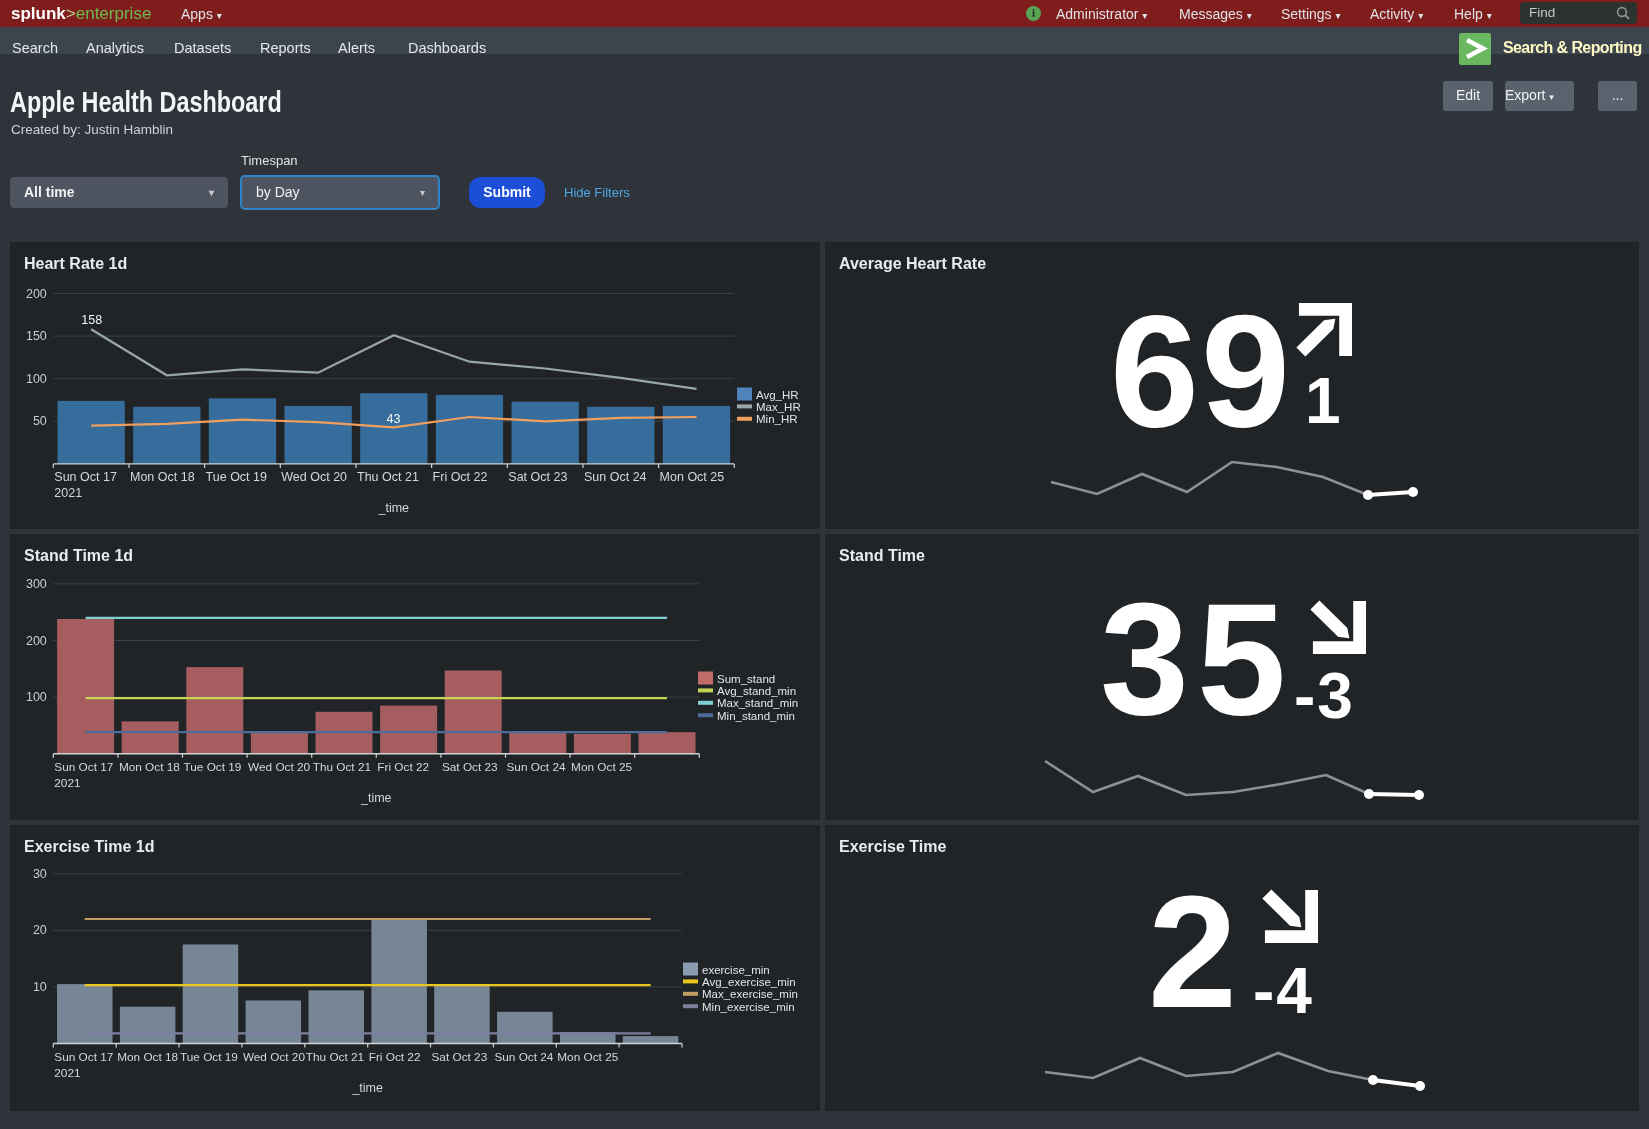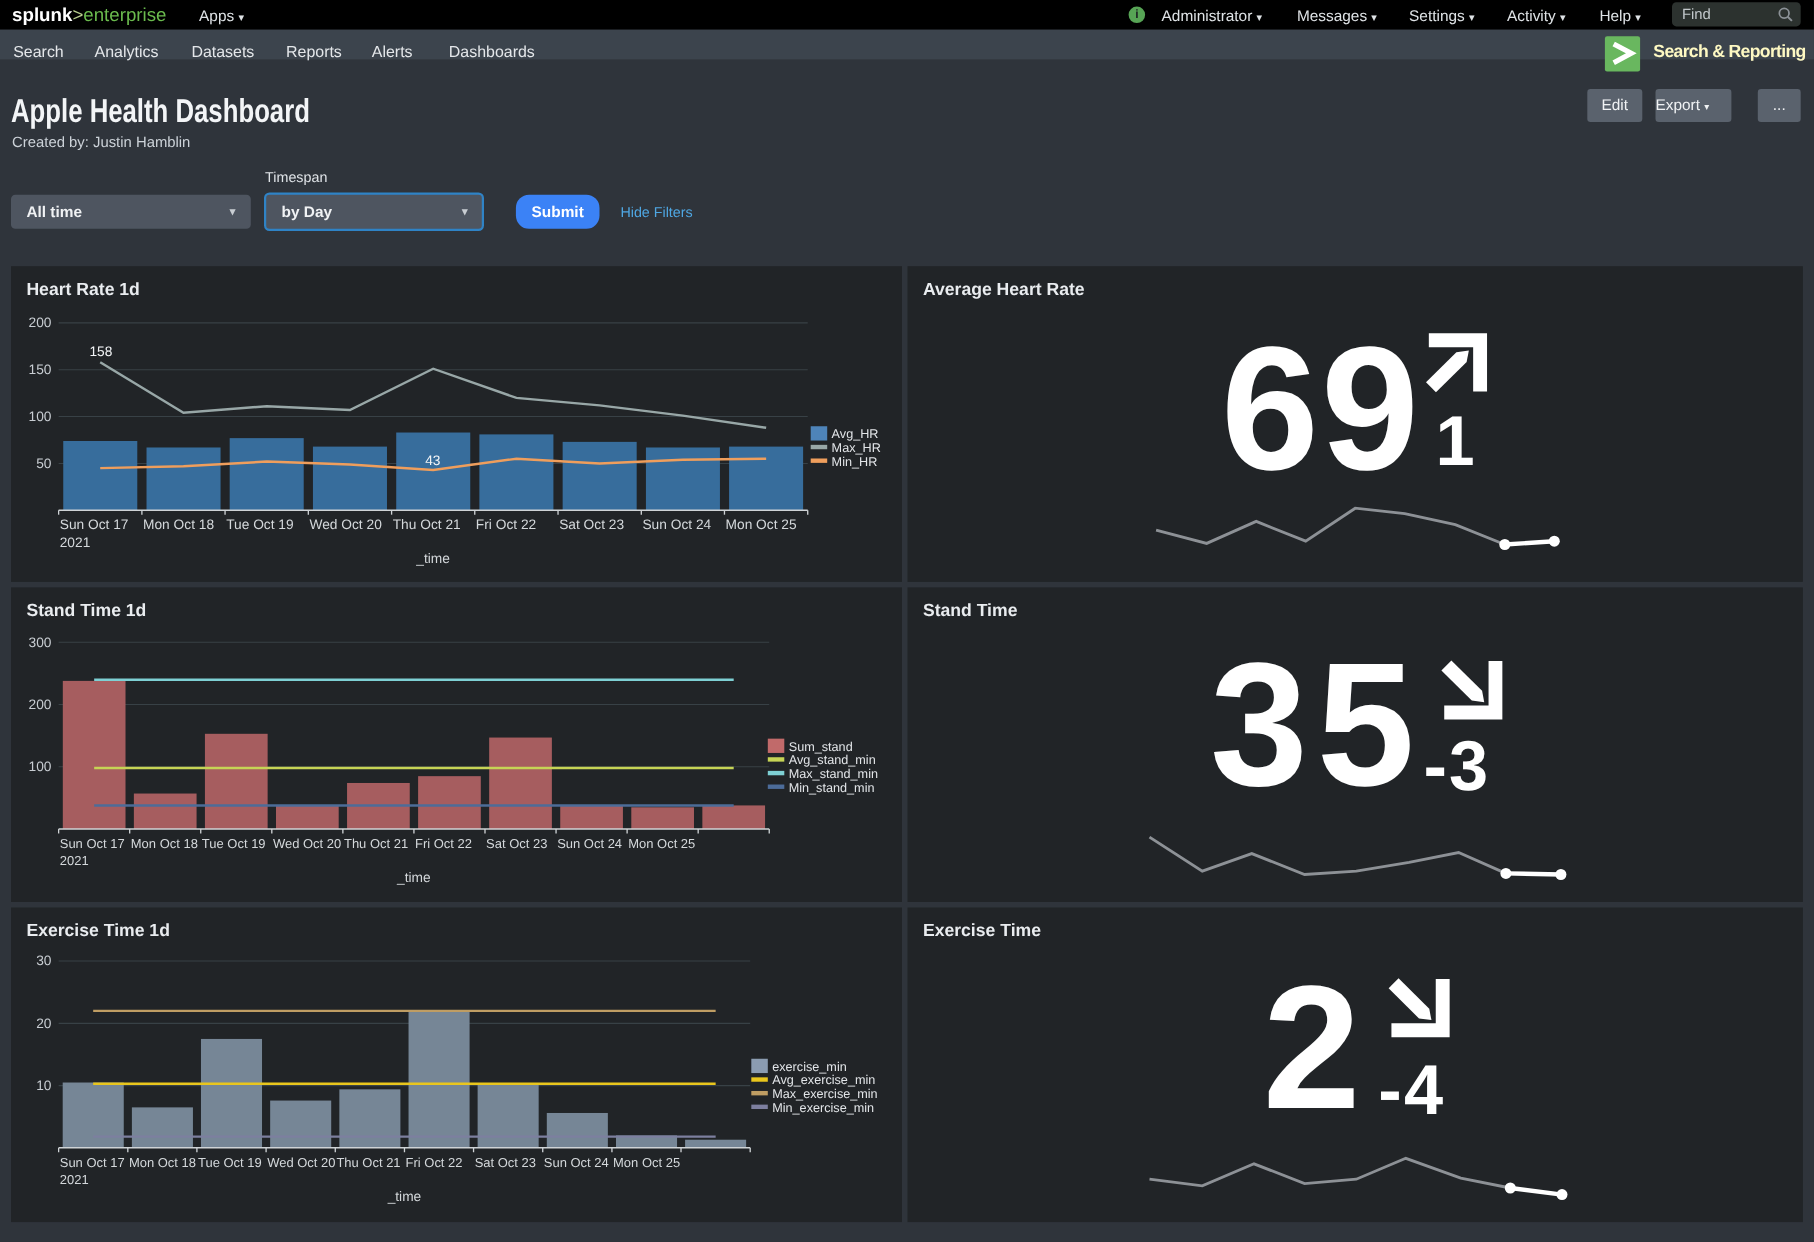--- a/index.html
+++ b/index.html
@@ -1,13 +1,13 @@
 <!DOCTYPE html>
 <html><head><meta charset="utf-8"><style>*{margin:0;padding:0;box-sizing:border-box}body{width:1649px;height:1129px;background:#2f343b;font-family:"Liberation Sans",sans-serif;overflow:hidden;position:relative}.panel{position:absolute;background:#212427}.ptitle{position:absolute;left:14px;top:13px;font-size:16px;font-weight:700;color:#e9ecef}</style></head><body>
-<div style="position:absolute;left:0;top:0;width:1649px;height:27px;background:#000000">
+<div style="position:absolute;left:0;top:0;width:1649px;height:27px;background:#7f1d1d">
     <div style="position:absolute;left:11px;top:4px;font-size:17px;color:#fff;font-weight:700">splunk<span style="color:#b9cf8e;font-weight:400">&gt;</span><span style="color:#6bbb4e;font-weight:400">enterprise</span></div>
     <div style="position:absolute;left:181px;top:6px;font-size:14px;color:#dfe3e6">Apps <span style="font-size:10px">▾</span></div>
     <div style="position:absolute;left:1026px;top:6px;width:15px;height:15px;border-radius:50%;background:#57a455;color:#1c2023;font-size:11px;font-weight:700;text-align:center;line-height:15px">i</div>
     <div style="position:absolute;left:1056px;top:6px;font-size:14px;color:#dfe3e6">Administrator <span style="font-size:10px">▾</span></div>
     <div style="position:absolute;left:1179px;top:6px;font-size:14px;color:#dfe3e6">Messages <span style="font-size:10px">▾</span></div>
     <div style="position:absolute;left:1281px;top:6px;font-size:14px;color:#dfe3e6">Settings <span style="font-size:10px">▾</span></div>
     <div style="position:absolute;left:1370px;top:6px;font-size:14px;color:#dfe3e6">Activity <span style="font-size:10px">▾</span></div>
     <div style="position:absolute;left:1454px;top:6px;font-size:14px;color:#dfe3e6">Help <span style="font-size:10px">▾</span></div>
     <div style="position:absolute;left:1520px;top:2px;width:117px;height:22px;background:#2c322f;border-radius:4px;color:#c3c9cc;font-size:13.5px;line-height:22px;padding-left:9px">Find<svg width="14" height="14" style="position:absolute;right:7px;top:4px" viewBox="0 0 14 14">
         <circle cx="6" cy="6" r="4.4" fill="none" stroke="#8b9196" stroke-width="1.6"></circle>
@@ -26,22 +26,22 @@
       </svg></div>
     <div style="position:absolute;left:1503px;top:12px;font-size:16px;font-weight:700;color:#fef9c3;white-space:nowrap;letter-spacing:-0.6px">Search &amp; Reporting</div>
   </div>
 <div style="position:absolute;left:10px;top:85px;font-size:30px;font-weight:700;color:#f3f5f7;transform:scaleX(0.78);transform-origin:0 0;white-space:nowrap">Apple Health Dashboard</div>
 <div style="position:absolute;left:11px;top:122px;font-size:13.5px;color:#ccd2d8">Created by: Justin Hamblin</div>
 <div style="position:absolute;left:1443px;top:81px;width:50px;height:30px;background:#5a626d;border-radius:3px;color:#f0f2f4;font-size:14px;text-align:center;line-height:29px">Edit</div>
 <div style="position:absolute;left:1505px;top:81px;width:69px;height:30px;background:#5a626d;border-radius:3px;color:#f0f2f4;font-size:14px;text-align:left;line-height:29px">Export <span style="font-size:9px">▾</span></div>
 <div style="position:absolute;left:1598px;top:81px;width:39px;height:30px;background:#5a626d;border-radius:3px;color:#f0f2f4;font-size:14px;text-align:center;line-height:29px">...</div>
 <div style="position:absolute;left:241px;top:153px;font-size:13px;color:#e0e4e8">Timespan</div>
 <div style="position:absolute;left:10px;top:177px;width:218px;height:31px;background:#4e5560;border-radius:4px;color:#f0f2f4;font-size:14px;font-weight:700;line-height:31px;padding-left:14px">All time<span style="position:absolute;right:14px;top:0;font-size:10px;color:#c8cdd2">▾</span></div>
-<div style="position:absolute;left:240px;top:175px;width:200px;height:35px;background:#4e5560;border:2px solid #2f83c6;border-radius:5px;color:#f0f2f4;font-size:14px;font-weight:700;line-height:31px;padding-left:14px">by Day<span style="position:absolute;right:13px;top:0;font-size:10px;color:#c8cdd2">▾</span></div>
-<div style="position:absolute;left:469px;top:177px;width:76px;height:31px;background:#3b82f6;border-radius:12px;color:#fff;font-size:14px;font-weight:700;text-align:center;line-height:31px">Submit</div>
+<div style="position:absolute;left:240px;top:175px;width:200px;height:35px;background:#4e5560;border:2px solid #2f83c6;border-radius:5px;color:#f0f2f4;font-size:14px;font-weight:400;line-height:31px;padding-left:14px">by Day<span style="position:absolute;right:13px;top:0;font-size:10px;color:#c8cdd2">▾</span></div>
+<div style="position:absolute;left:469px;top:177px;width:76px;height:31px;background:#1d4ed8;border-radius:12px;color:#fff;font-size:14px;font-weight:700;text-align:center;line-height:31px">Submit</div>
 <div style="position:absolute;left:564px;top:185px;font-size:13px;color:#4fa7e3">Hide Filters</div>
 <div class="panel" style="left:10px;top:242px;width:810px;height:287px"></div>
 <div class="panel" style="left:825px;top:242px;width:814px;height:287px"></div>
 <div class="panel" style="left:10px;top:534px;width:810px;height:286px"></div>
 <div class="panel" style="left:825px;top:534px;width:814px;height:286px"></div>
 <div class="panel" style="left:10px;top:825px;width:810px;height:286px"></div>
 <div class="panel" style="left:825px;top:825px;width:814px;height:286px"></div>
 <div style="position:absolute;left:10px;top:242px;width:810px;height:287px">
     <svg width="810" height="287" style="position:absolute;left:0;top:0">
       <line x1="43.3" y1="179.3" x2="724.3" y2="179.3" stroke="#384146" stroke-width="1"></line>

